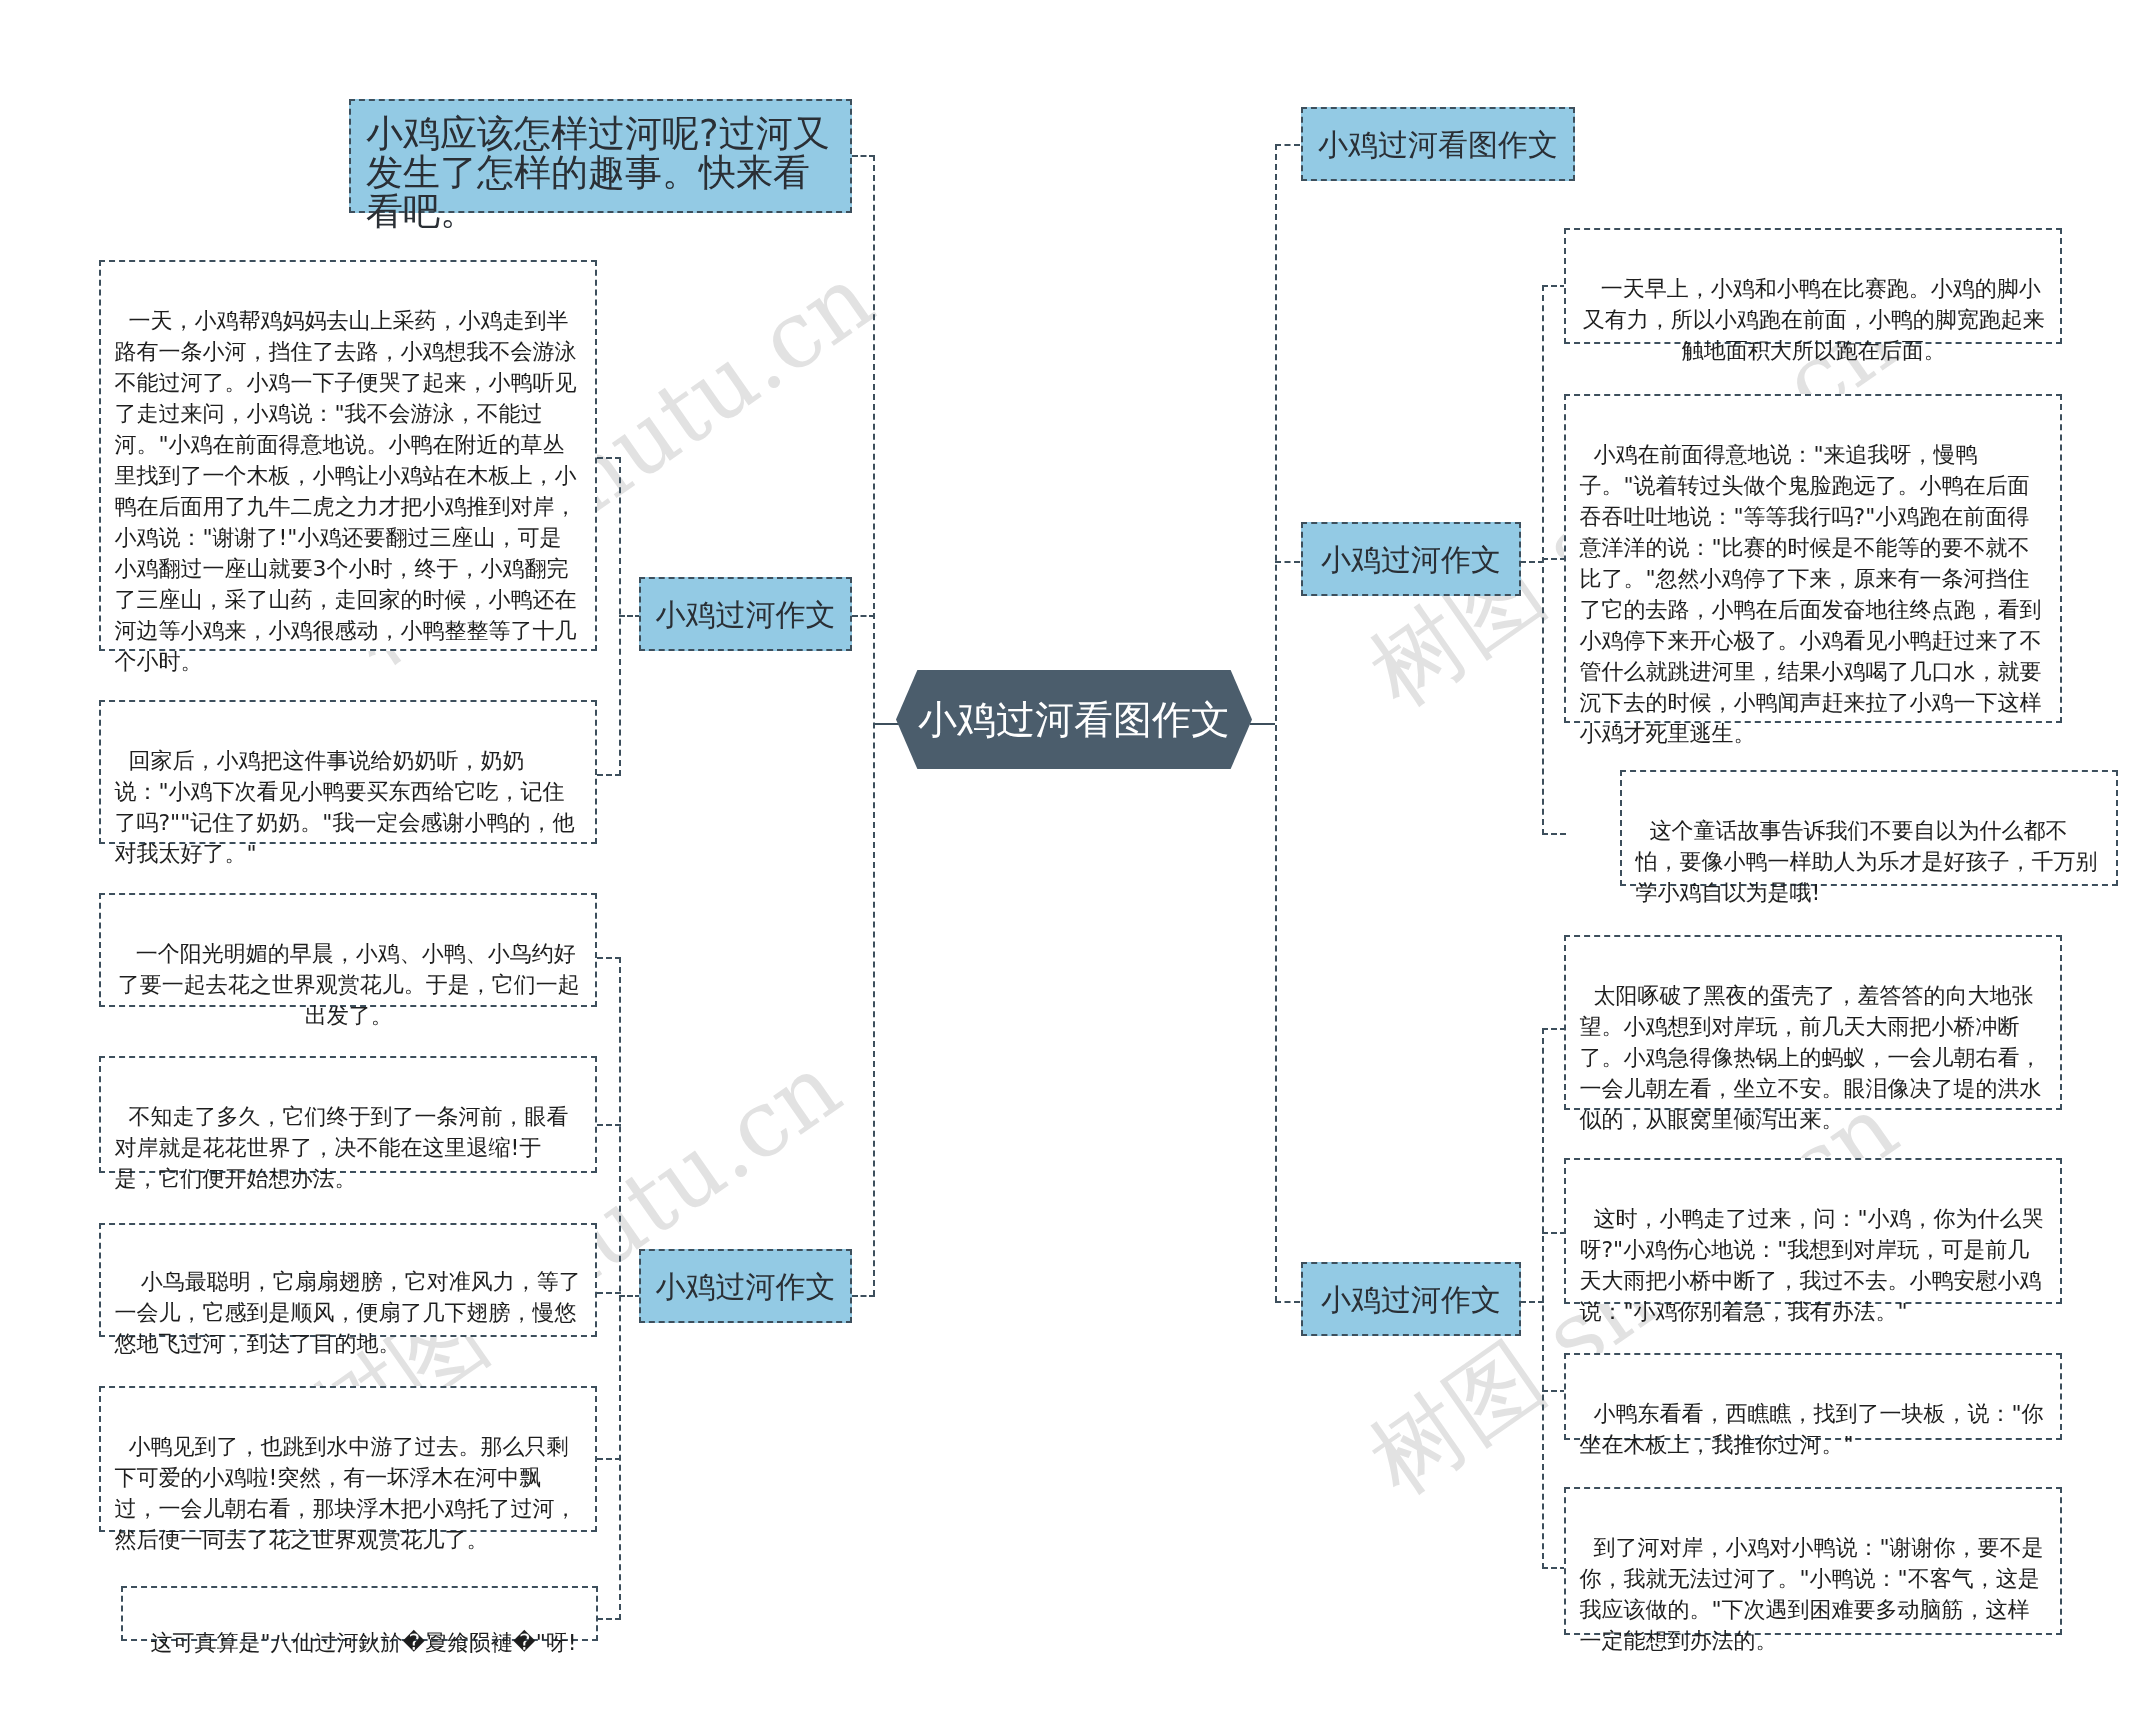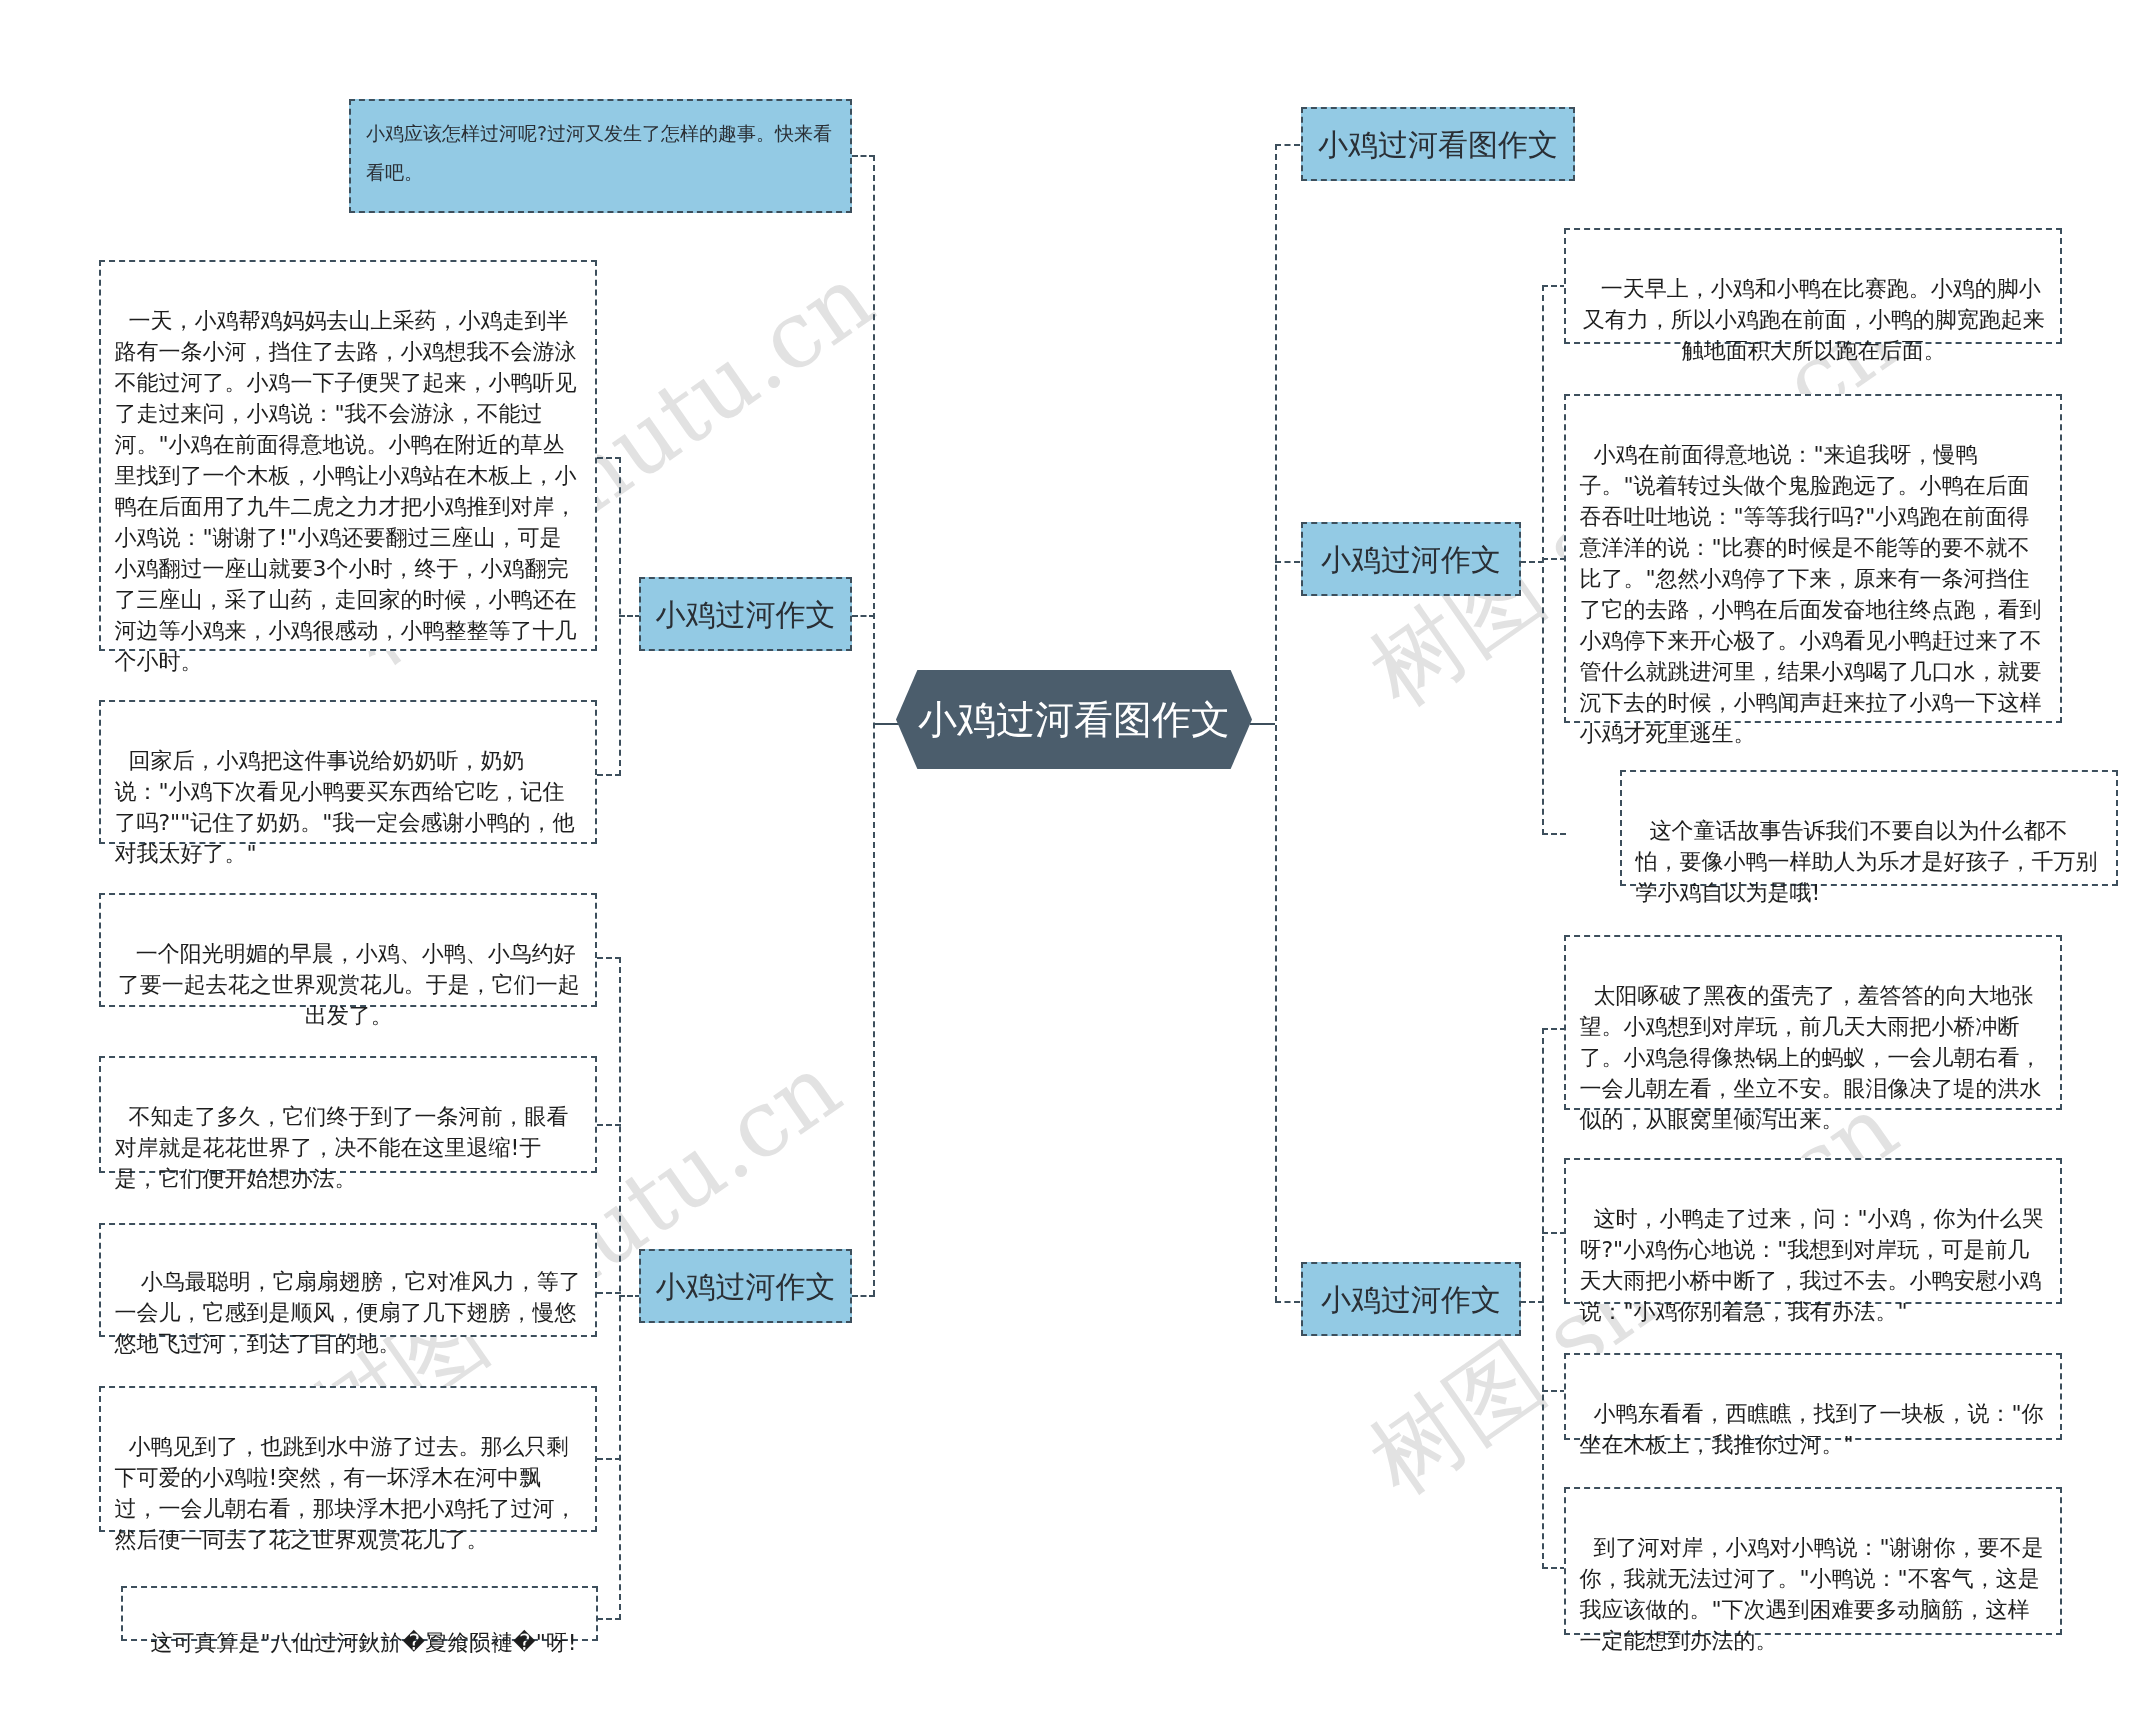--- a/index.html
+++ b/index.html
@@ -24,21 +24,21 @@
     border:2.5px dashed #3d4f5c;
     background:#93cae4;
     font-size:30px;
     line-height:37px;
     color:#2a2f35;
     display:flex; align-items:center; justify-content:center;
   }
   .intro {
     border:2.5px dashed #3d4f5c;
     background:#93cae4;
-    font-size:19px;
+    font-size:37px;
     line-height:39px;
     color:#2a2f35;
     padding:13.4px 15px;
   }
   .root {
     background:#4b5d6c;
     color:#ffffff;
     font-size:39px;
     display:flex; align-items:center; justify-content:center;
     clip-path: polygon(6% 0, 94% 0, 100% 50%, 94% 100%, 6% 100%, 0 50%);

